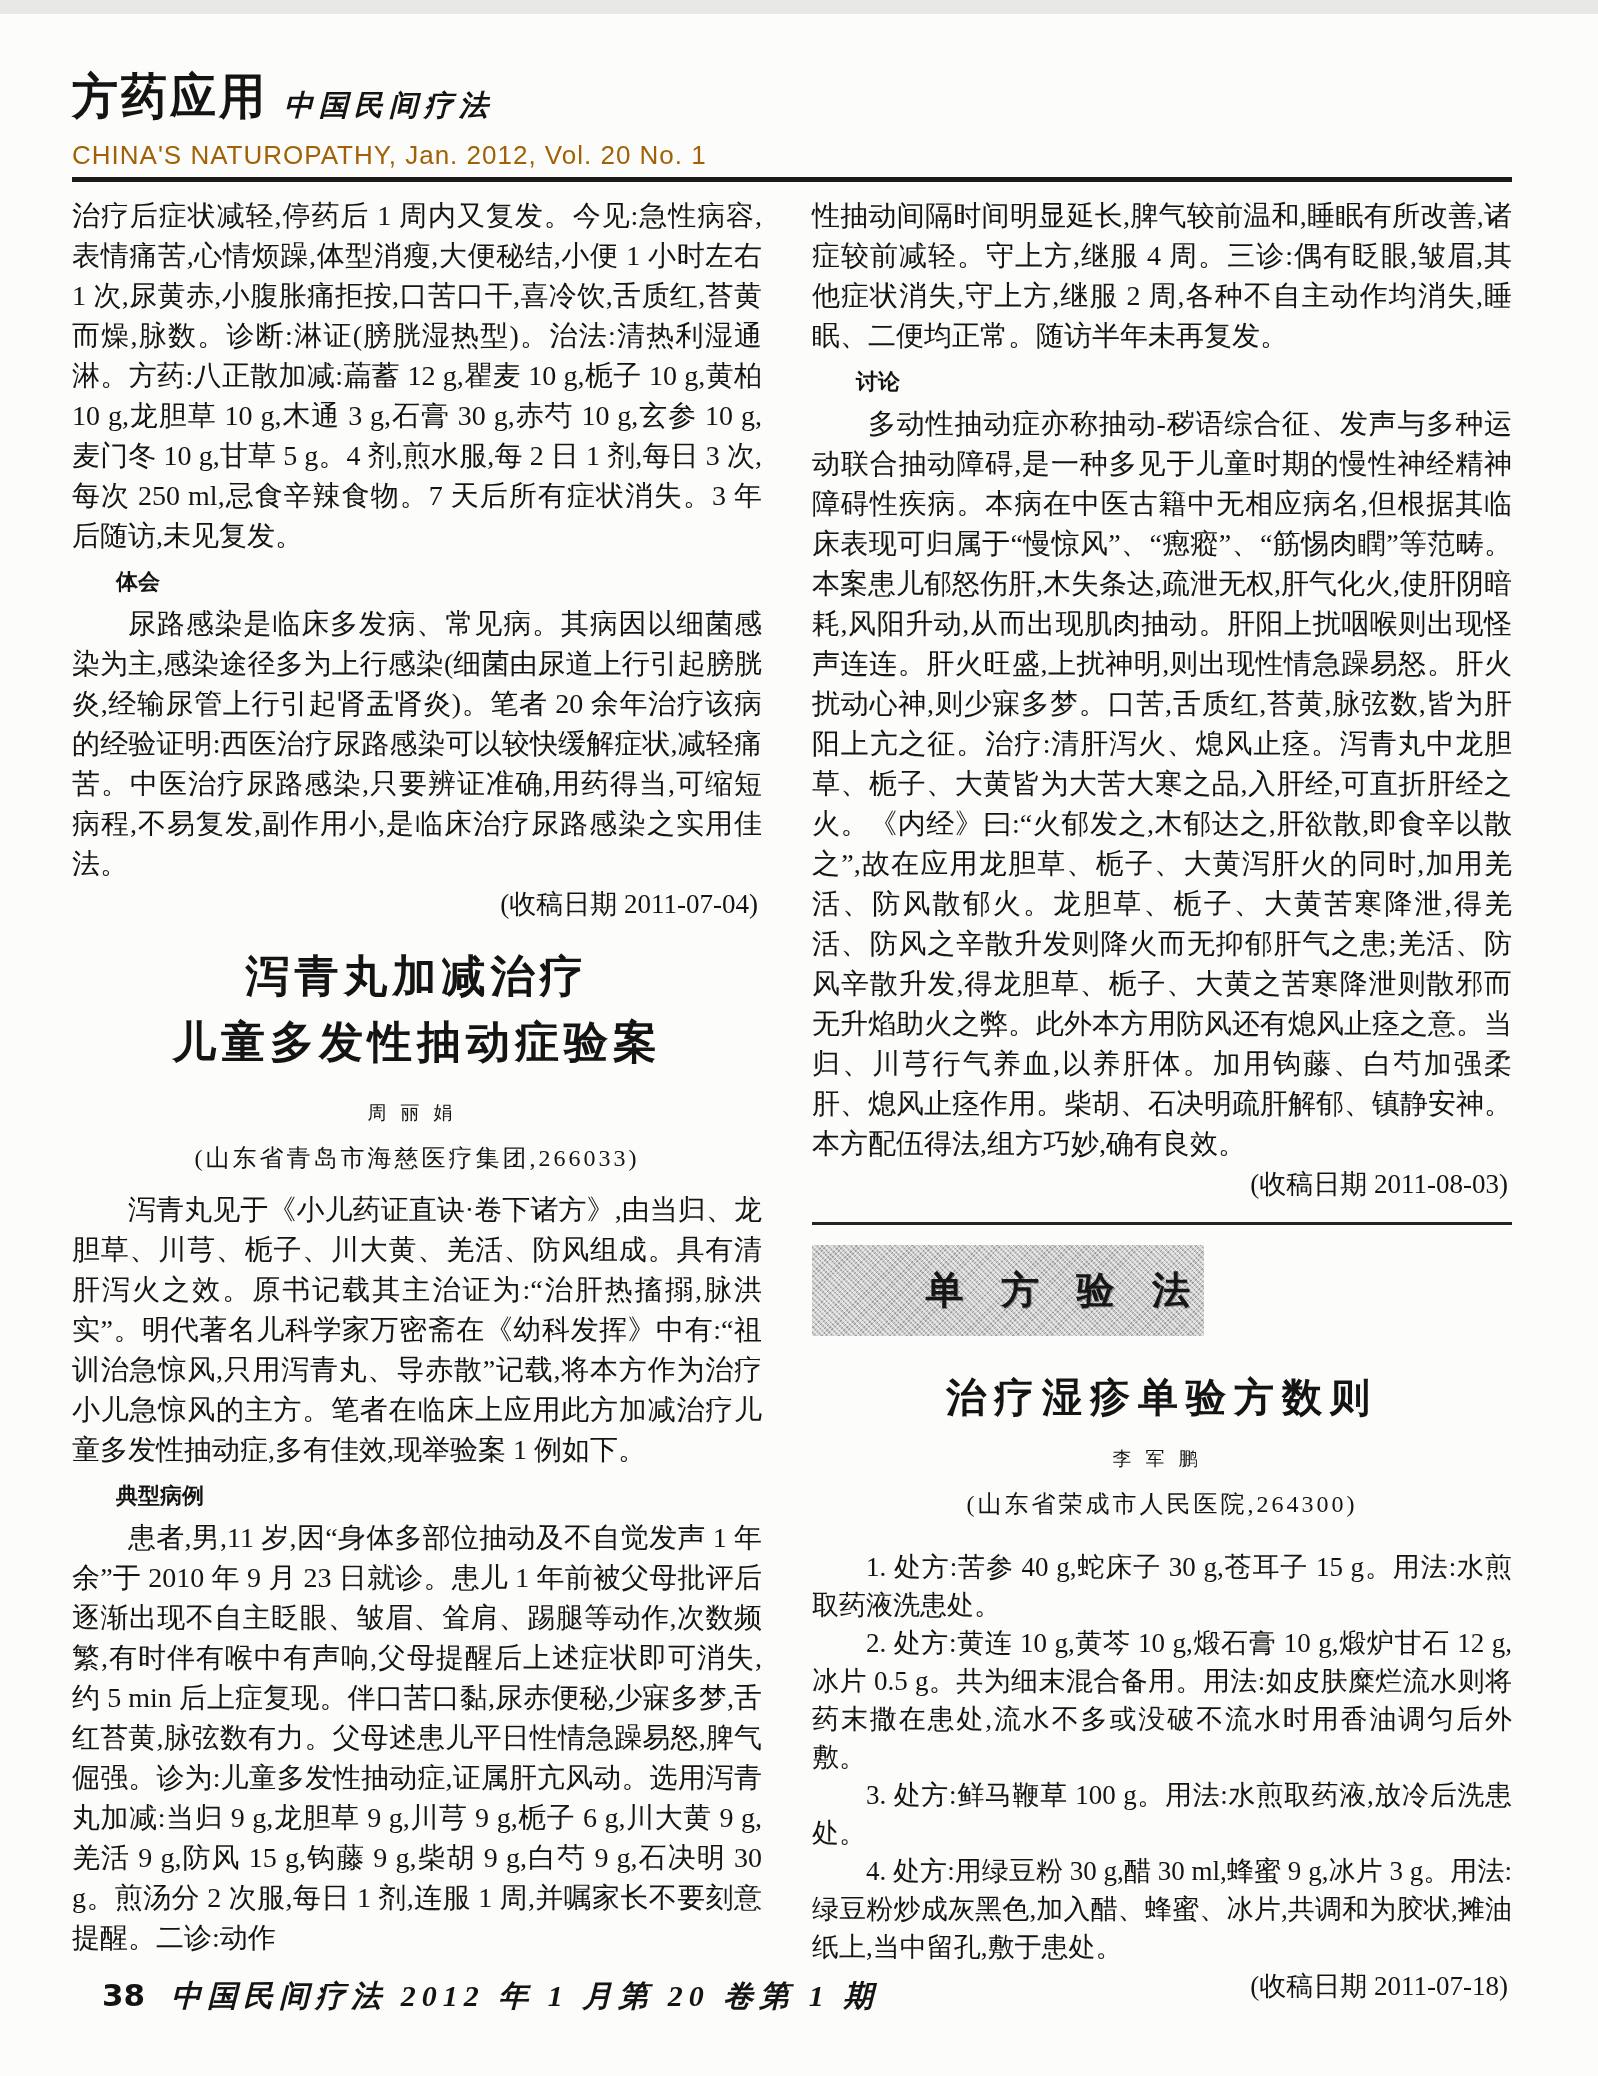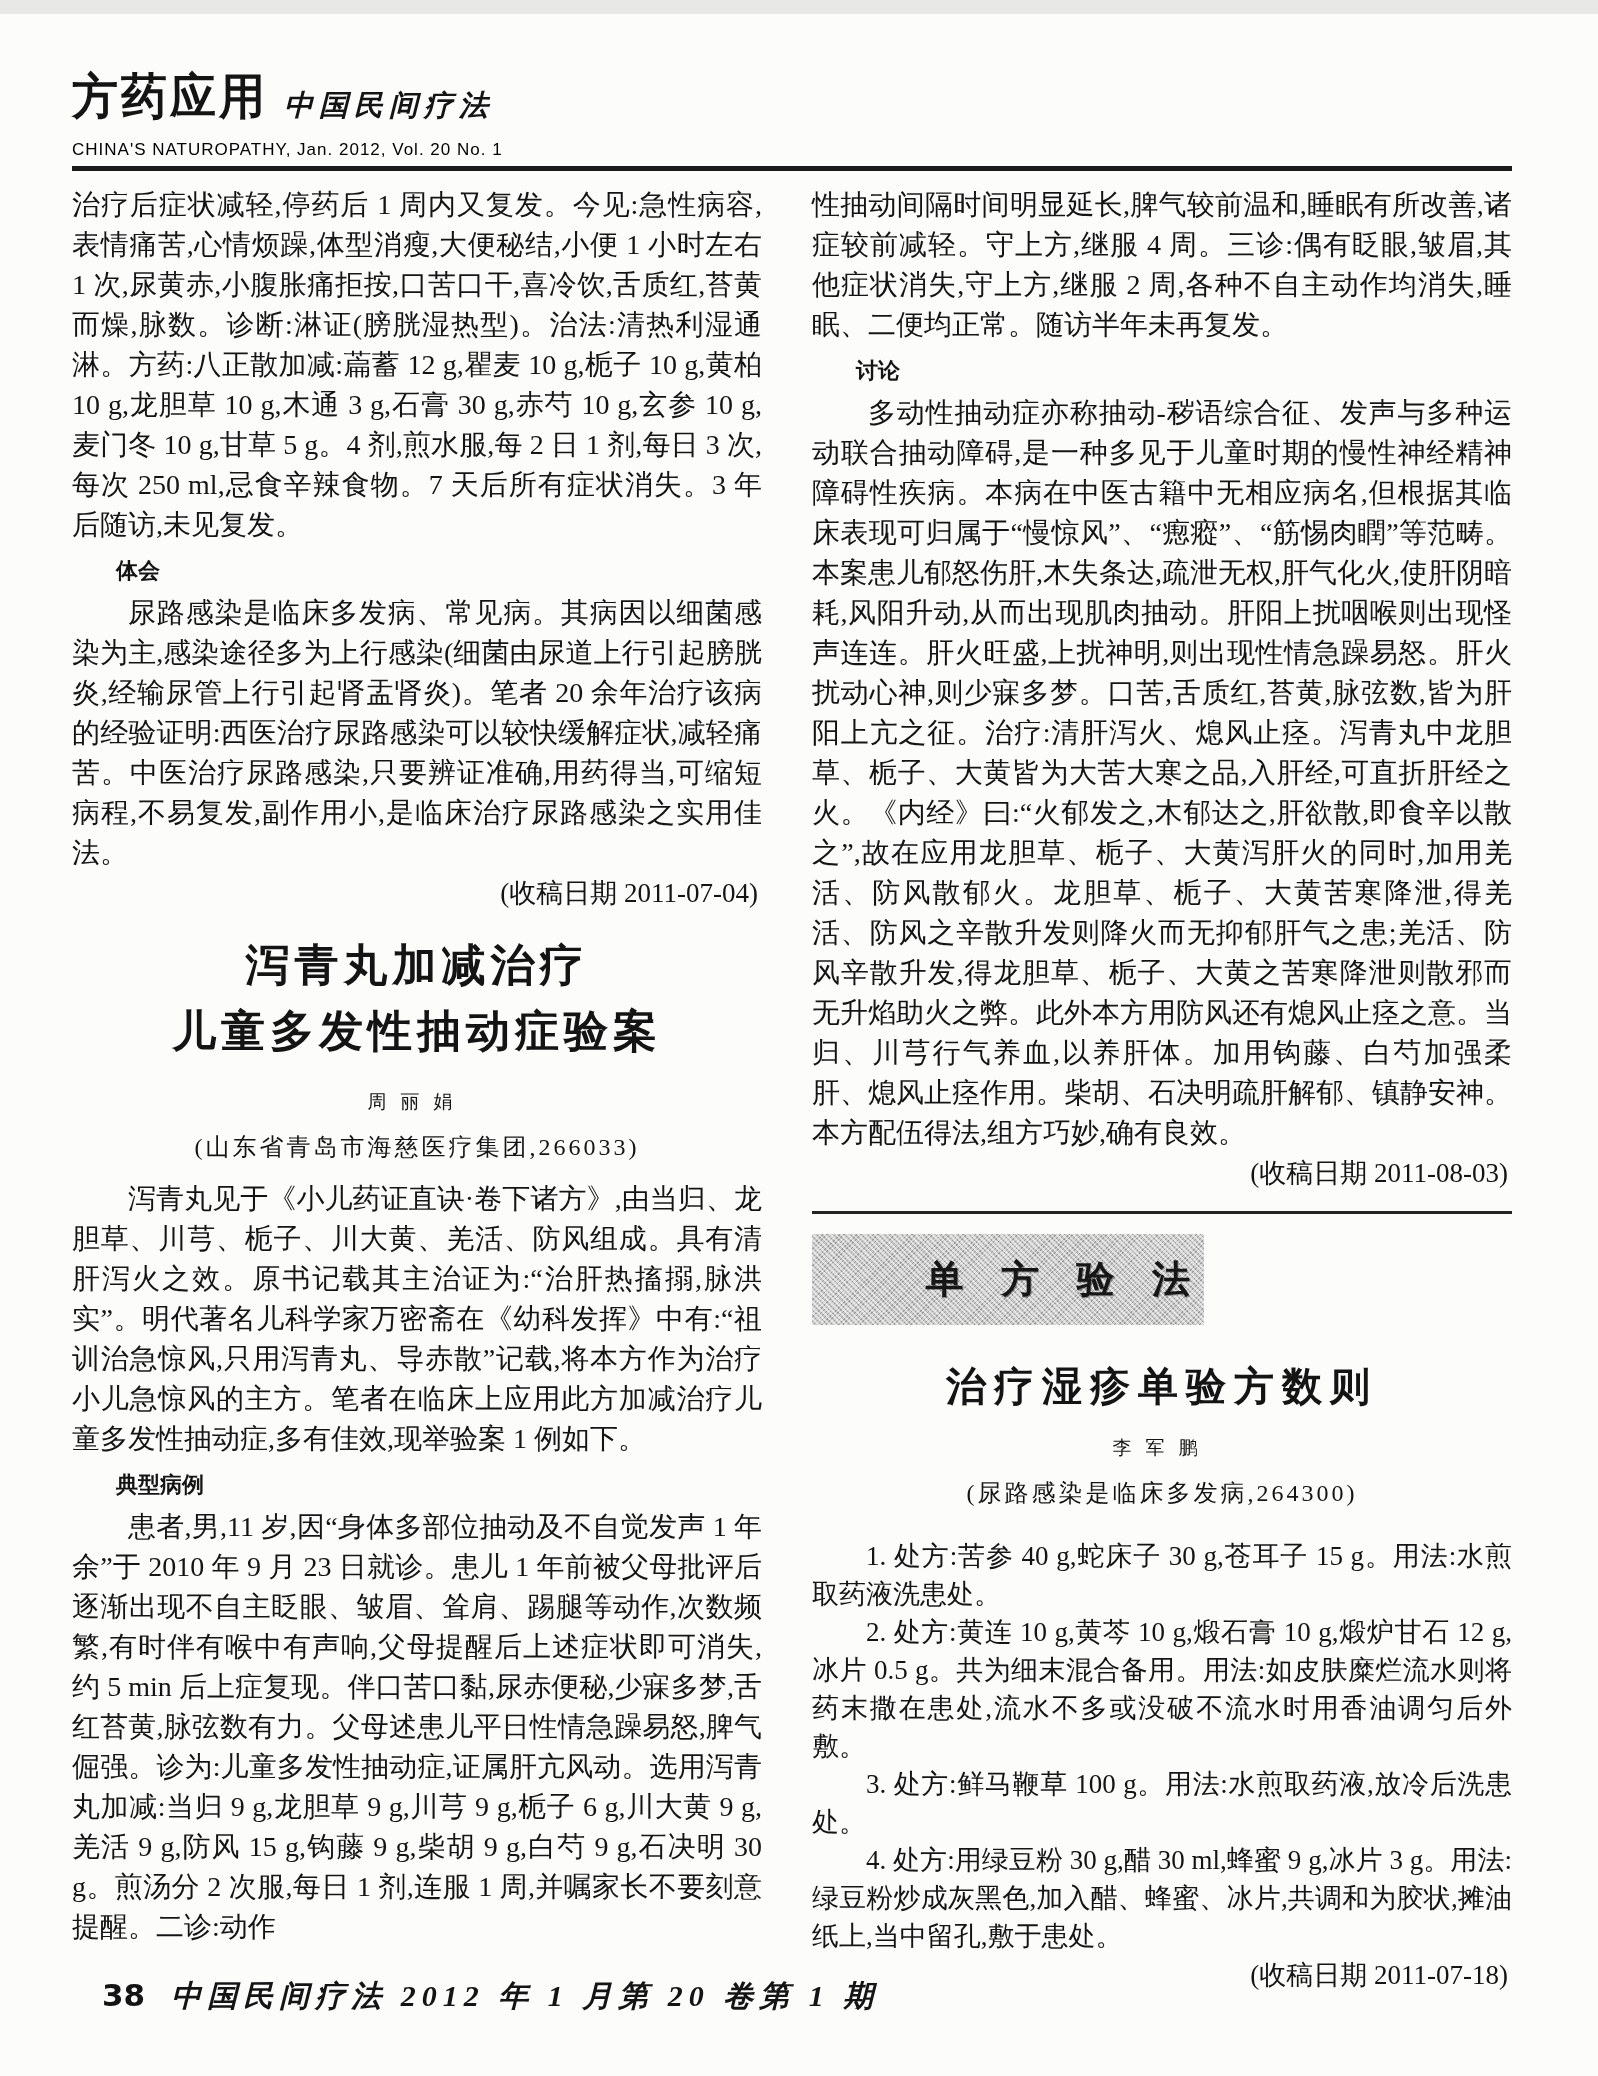--- a/index.html
+++ b/index.html
@@ -17,21 +17,21 @@
   
   .brand-row { display:flex; align-items:flex-end; gap:16px; }
   .brand {
     font-family:"DejaVu Sans","Liberation Sans",sans-serif;
     font-size:46px; font-weight:900; letter-spacing:3px;
     transform:scaleY(1.06); transform-origin:bottom left;
   }
   .brand-sub { font-size:29px; font-weight:700; font-style:italic; letter-spacing:6px; padding-bottom:4px; }
   .journal-line {
     font-family:"Liberation Sans","DejaVu Sans",sans-serif;
-    font-size:17px; color:#000000; letter-spacing:1px; margin-top:10px;
+    font-size:26px; color:#a16207; letter-spacing:1px; margin-top:10px;
   }
   .header-rule { border-bottom:5px solid #1b1b1b; margin-top:6px; }
   
   .columns { display:flex; gap:50px; margin-top:14px; align-items:flex-start; }
   .col-left  { width:690px; }
   .col-right { width:700px; }
   p.body { margin:0; font-size:28px; line-height:40px; text-align:justify; }
   p.indent { text-indent:2em; }
   .sec-heading { margin:6px 0 2px; font-size:22px; line-height:40px; font-weight:700; text-indent:2em; }
   .date-line { margin:0; font-size:27px; line-height:40px; text-align:right; padding-right:4px; }
@@ -103,21 +103,21 @@
       <p class="date-line">(收稿日期 2011-08-03)</p>
 
       <div class="divider-rule"></div>
 
       <div class="banner">
         <span class="banner-text">单 方 验 法</span>
       </div>
 
       <div class="art-title2">治疗湿疹单验方数则</div>
       <div class="author">李军鹏</div>
-      <div class="affil">(尿路感染是临床多发病,264300)</div>
+      <div class="affil">(山东省荣成市人民医院,264300)</div>
 
       <div class="remedies">
         <p class="body remedy indent">1. 处方:苦参 40 g,蛇床子 30 g,苍耳子 15 g。用法:水煎取药液洗患处。</p>
         <p class="body remedy indent">2. 处方:黄连 10 g,黄芩 10 g,煅石膏 10 g,煅炉甘石 12 g,冰片 0.5 g。共为细末混合备用。用法:如皮肤糜烂流水则将药末撒在患处,流水不多或没破不流水时用香油调匀后外敷。</p>
         <p class="body remedy indent">3. 处方:鲜马鞭草 100 g。用法:水煎取药液,放冷后洗患处。</p>
         <p class="body remedy indent">4. 处方:用绿豆粉 30 g,醋 30 ml,蜂蜜 9 g,冰片 3 g。用法:绿豆粉炒成灰黑色,加入醋、蜂蜜、冰片,共调和为胶状,摊油纸上,当中留孔,敷于患处。</p>
       </div>
 
       <p class="date-line">(收稿日期 2011-07-18)</p>
     </div>

